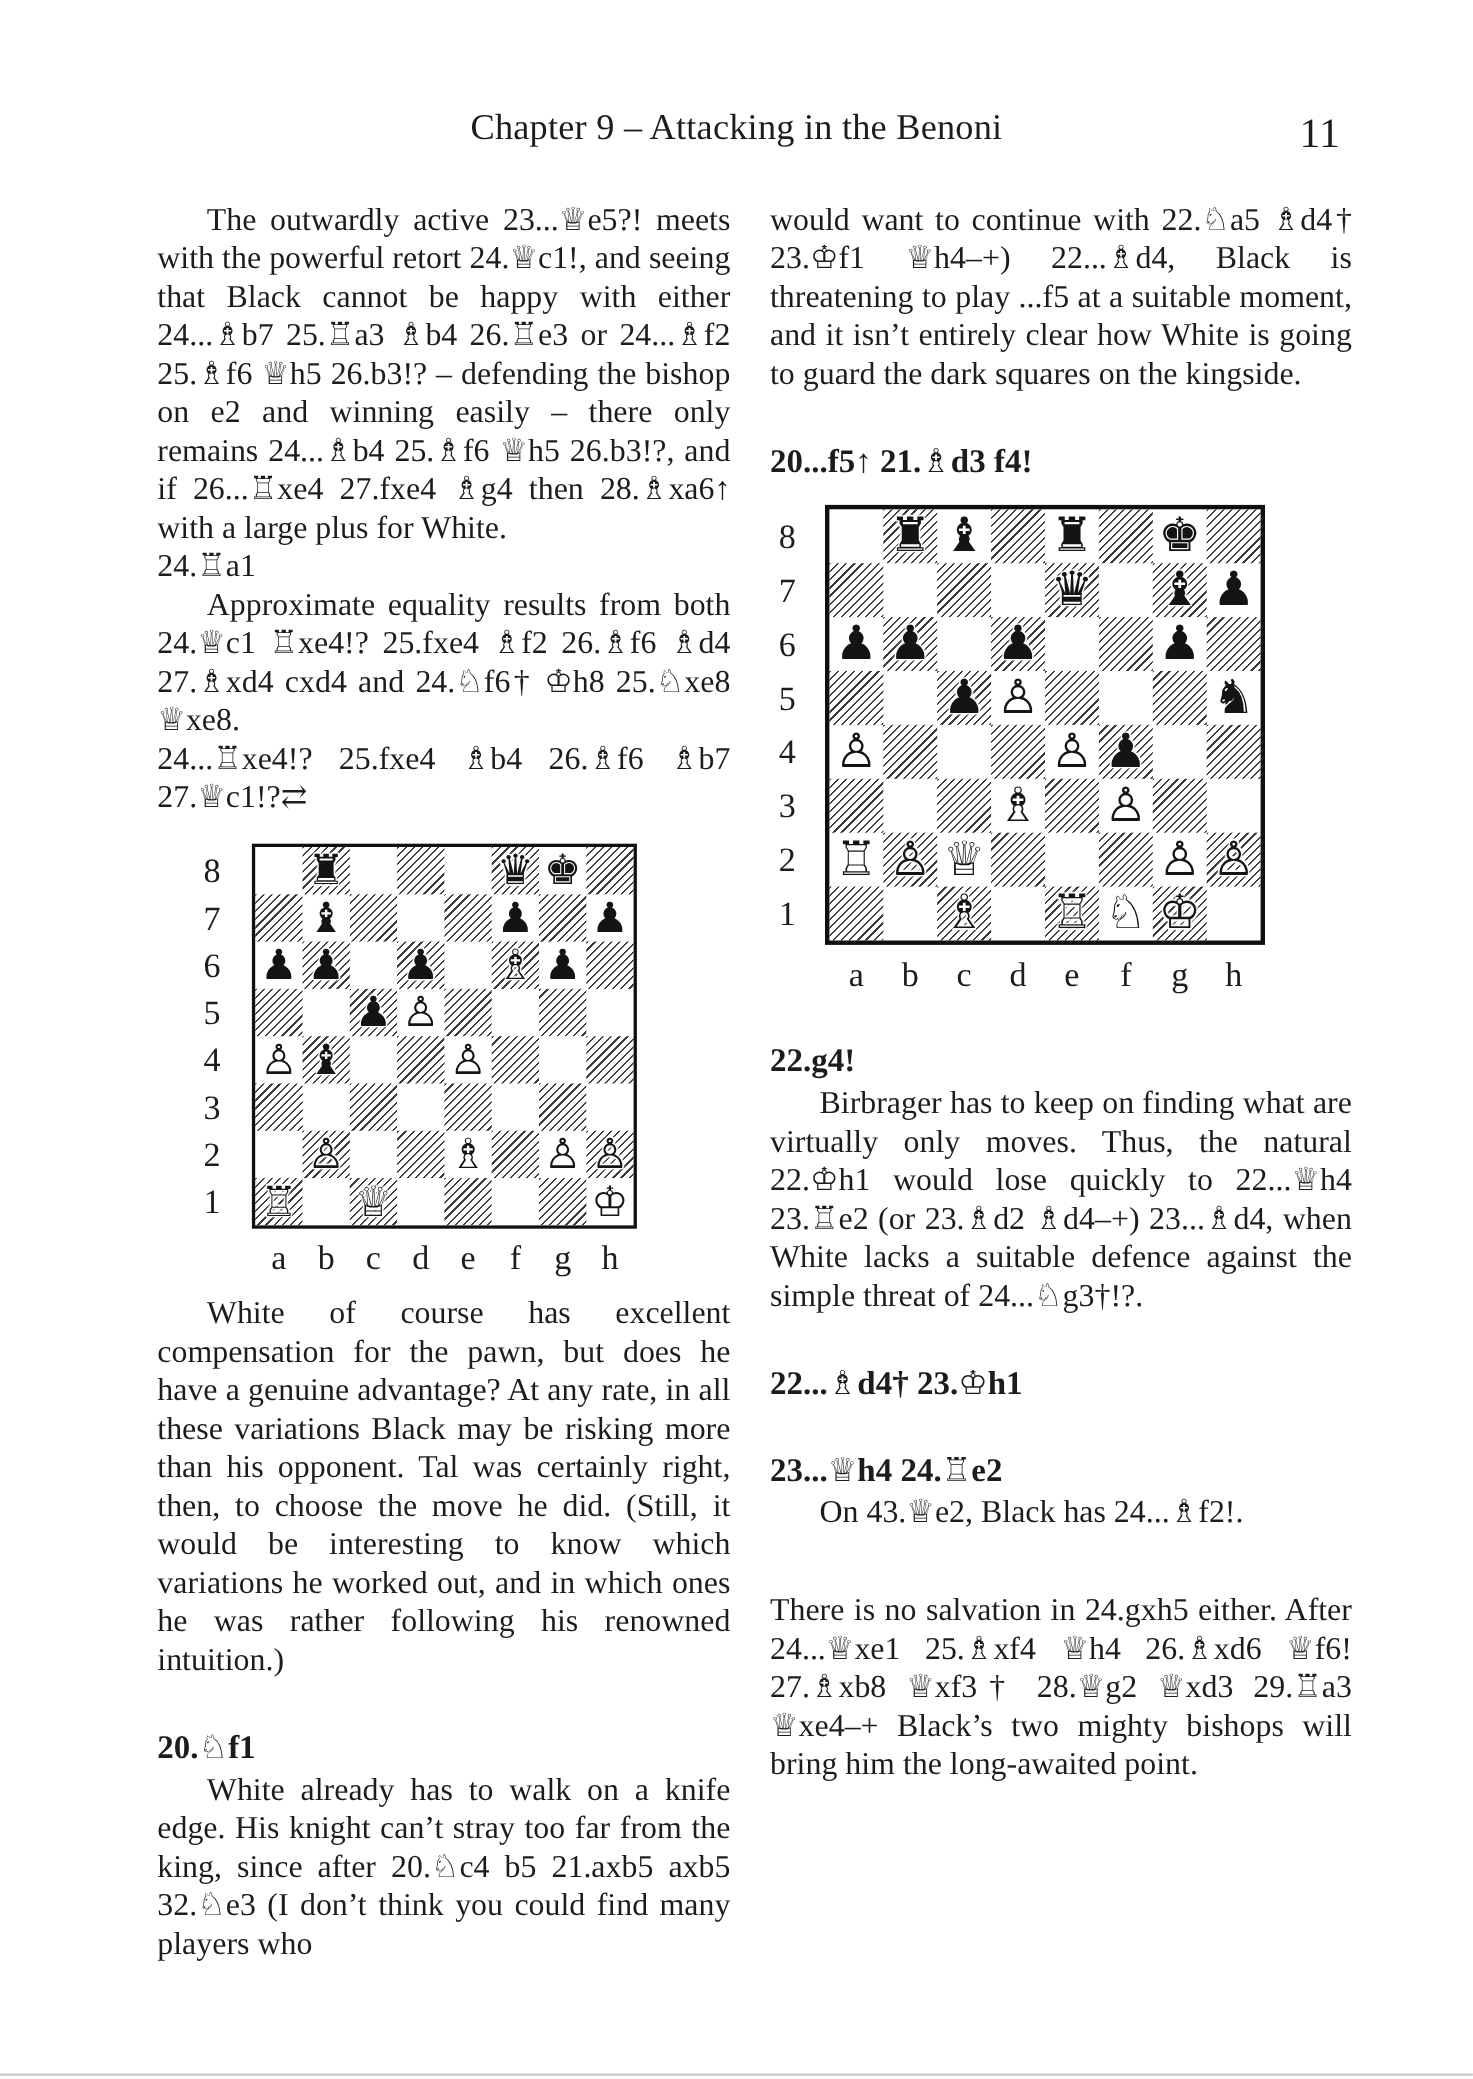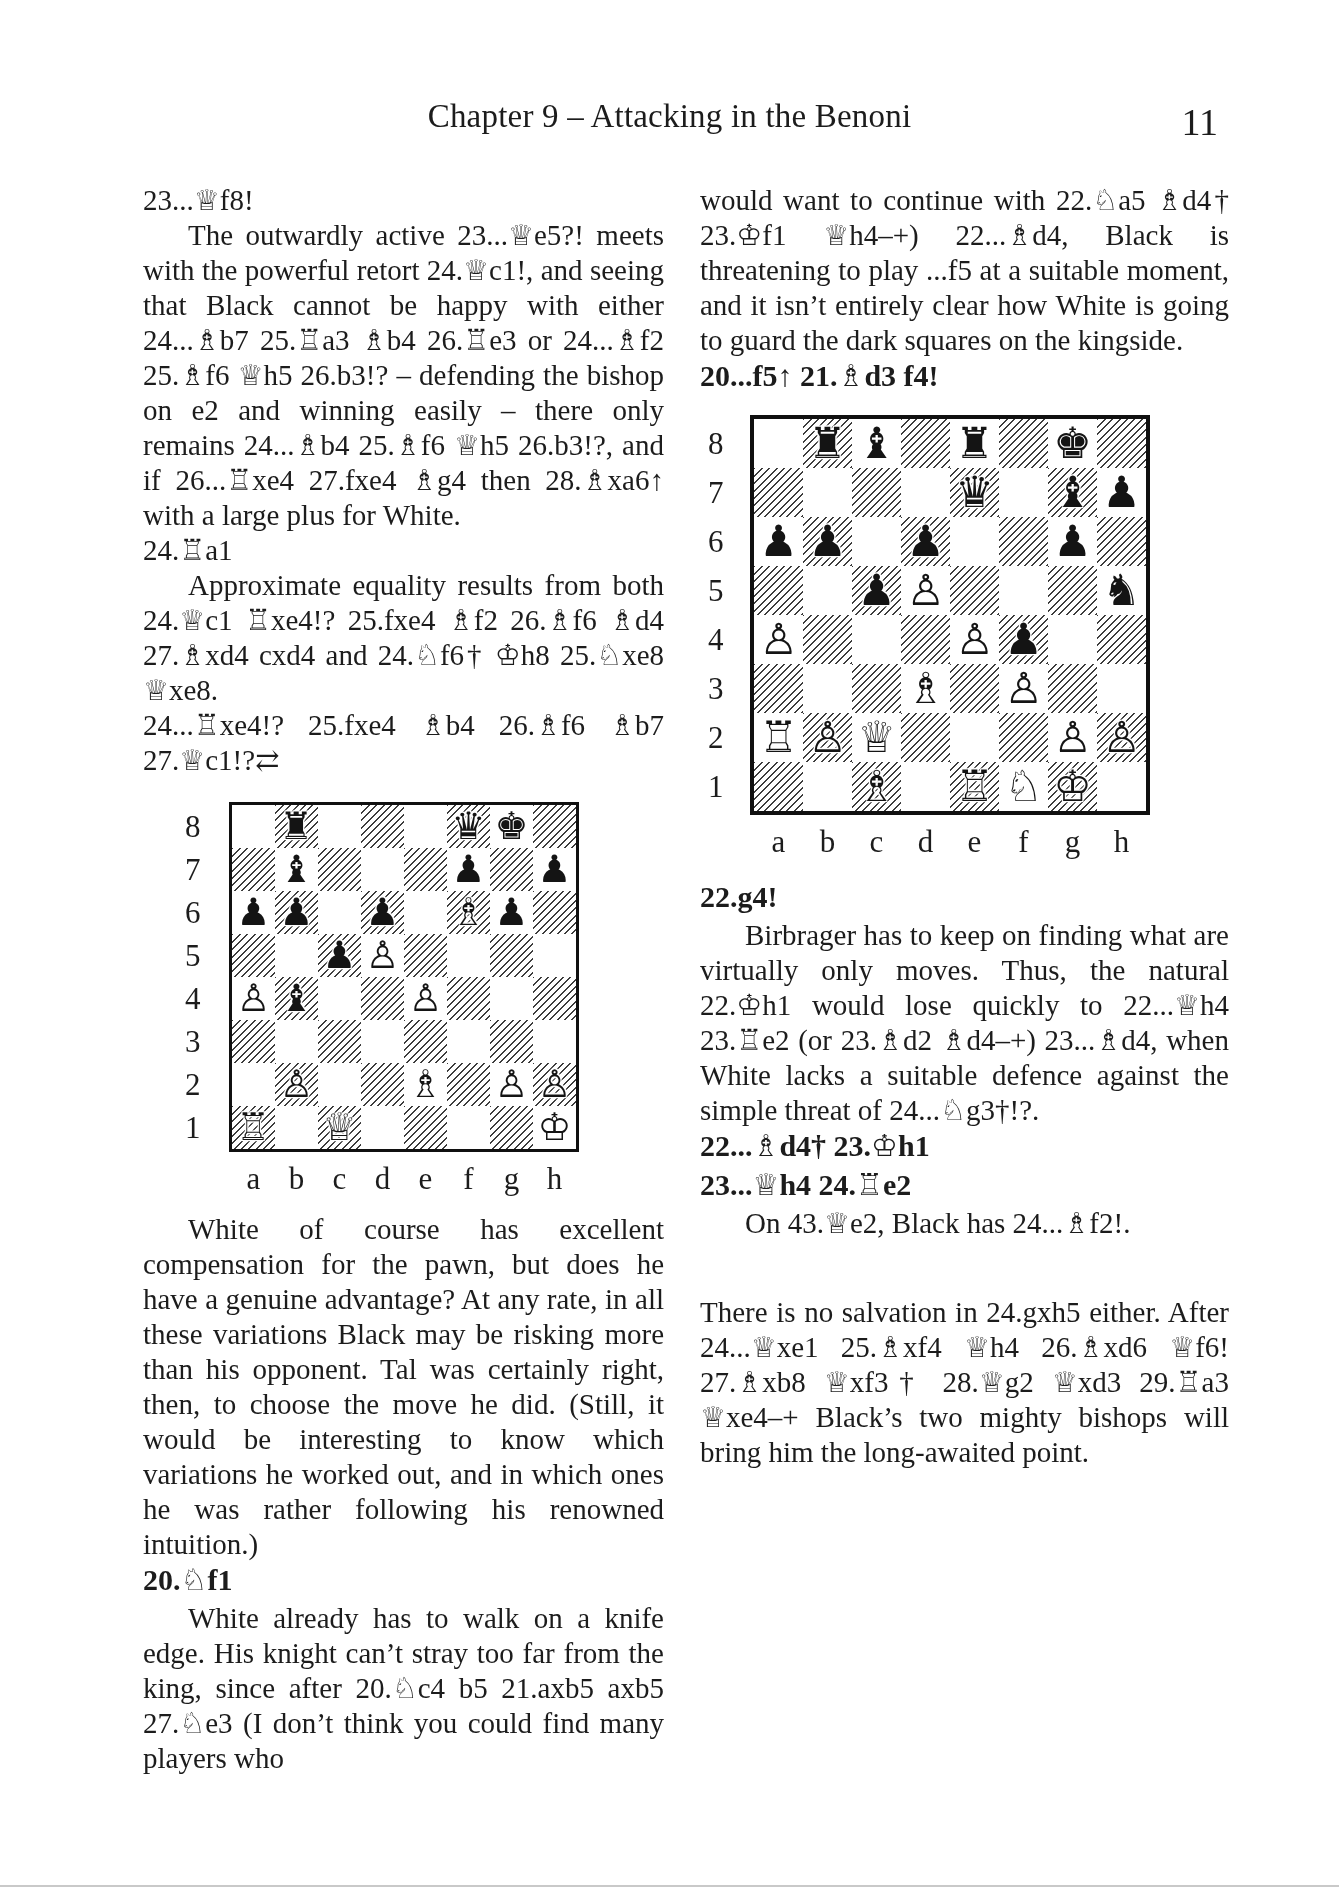--- a/index.html
+++ b/index.html
@@ -18,21 +18,21 @@
   
   .col{
     position:absolute;top:183px;font-size:29px;line-height:35px;
     text-align:justify;
   }
   #col-left{left:143px;width:521px;}
   #col-right{left:700px;width:529px;}
   .para,.para-indent,.para-spaced,.moveline,.mheader{margin:0;}
   .para-indent{text-indent:45px;}
   .para-spaced{margin-top:54px;}
-  .mheader{font-weight:bold;font-size:30px;margin-bottom:4px;text-align:left;}
+  .mheader{font-weight:bold;font-size:30px;margin-top:44px;margin-bottom:4px;text-align:left;}
   .moveline{text-align:left;}
   
   .diagram{display:grid;grid-template-columns:var(--rankw) auto;width:max-content;}
   .d1{--sq:43px;--bw:3px;--rankw:44px;margin:24px 0 16px 42px;}
   .d2{--sq:49px;--bw:4px;--rankw:42px;margin:22px 0 20px 8px;}
   .ranks{display:flex;flex-direction:column;padding-top:var(--bw);}
   .rank-label{
     height:var(--sq);line-height:var(--sq);width:var(--rankw);
     font-size:31px;text-align:left;
   }
@@ -58,21 +58,20 @@
 </style>
 </head>
 <body>
 
 <div class="page-header">
   <div class="page-title">Chapter 9 – Attacking in the Benoni</div>
   <div class="page-number">11</div>
 </div>
 
 <div class="col" id="col-left">
-    <div class="moveline">23...♕f8!</div>
     <div class="para-indent">The outwardly active 23...♕e5?! meets with the powerful retort 24.♕c1!, and seeing that Black cannot be happy with either 24...♗b7 25.♖a3 ♗b4 26.♖e3 or 24...♗f2 25.♗f6 ♕h5 26.b3!? – defending the bishop on e2 and winning easily – there only remains 24...♗b4 25.♗f6 ♕h5 26.b3!?, and if 26...♖xe4 27.fxe4 ♗g4 then 28.♗xa6↑ with a large plus for White.</div>
     <div class="moveline">24.♖a1</div>
     <div class="para-indent">Approximate equality results from both 24.♕c1 ♖xe4!? 25.fxe4 ♗f2 26.♗f6 ♗d4 27.♗xd4 cxd4 and 24.♘f6† ♔h8 25.♘xe8 ♕xe8.</div>
     <div class="para">24...♖xe4!? 25.fxe4 ♗b4 26.♗f6 ♗b7 27.♕c1!?⇄</div>
     <div class="diagram d1">
       <div class="ranks">
         <div class="rank-label">8</div>
         <div class="rank-label">7</div>
         <div class="rank-label">6</div>
         <div class="rank-label">5</div>
@@ -199,21 +198,21 @@
         <div class="file-label">c</div>
         <div class="file-label">d</div>
         <div class="file-label">e</div>
         <div class="file-label">f</div>
         <div class="file-label">g</div>
         <div class="file-label">h</div>
       </div>
     </div>
     <div class="para-indent">White of course has excellent compensation for the pawn, but does he have a genuine advantage? At any rate, in all these variations Black may be risking more than his opponent. Tal was certainly right, then, to choose the move he did. (Still, it would be interesting to know which variations he worked out, and in which ones he was rather following his renowned intuition.)</div>
     <div class="mheader">20.♘f1</div>
-    <div class="para-indent">White already has to walk on a knife edge. His knight can’t stray too far from the king, since after 20.♘c4 b5 21.axb5 axb5 27.♘e3 (I don’t think you could find many players who</div>
+    <div class="para-indent">White already has to walk on a knife edge. His knight can’t stray too far from the king, since after 20.♘c4 b5 21.axb5 axb5 32.♘e3 (I don’t think you could find many players who</div>
   </div>
 <div class="col" id="col-right">
     <div class="para">would want to continue with 22.♘a5 ♗d4† 23.♔f1 ♕h4–+) 22...♗d4, Black is threatening to play ...f5 at a suitable moment, and it isn’t entirely clear how White is going to guard the dark squares on the kingside.</div>
     <div class="mheader">20...f5↑ 21.♗d3 f4!</div>
     <div class="diagram d2">
       <div class="ranks">
         <div class="rank-label">8</div>
         <div class="rank-label">7</div>
         <div class="rank-label">6</div>
         <div class="rank-label">5</div>

